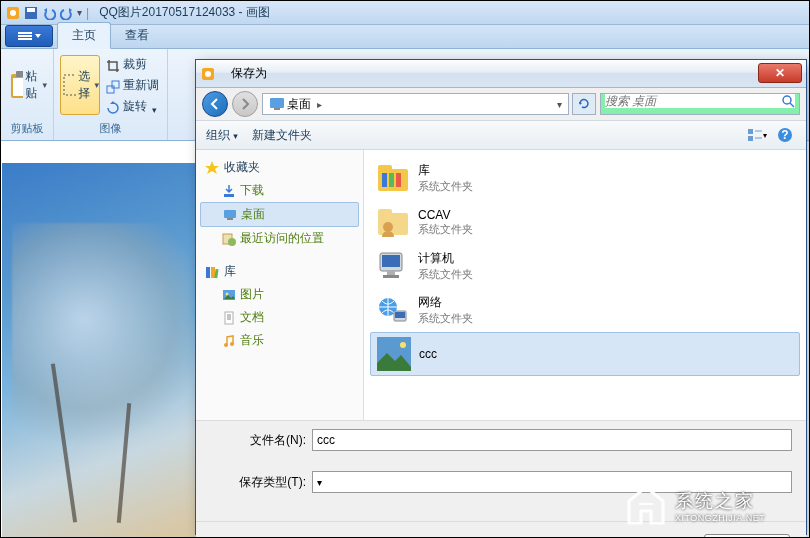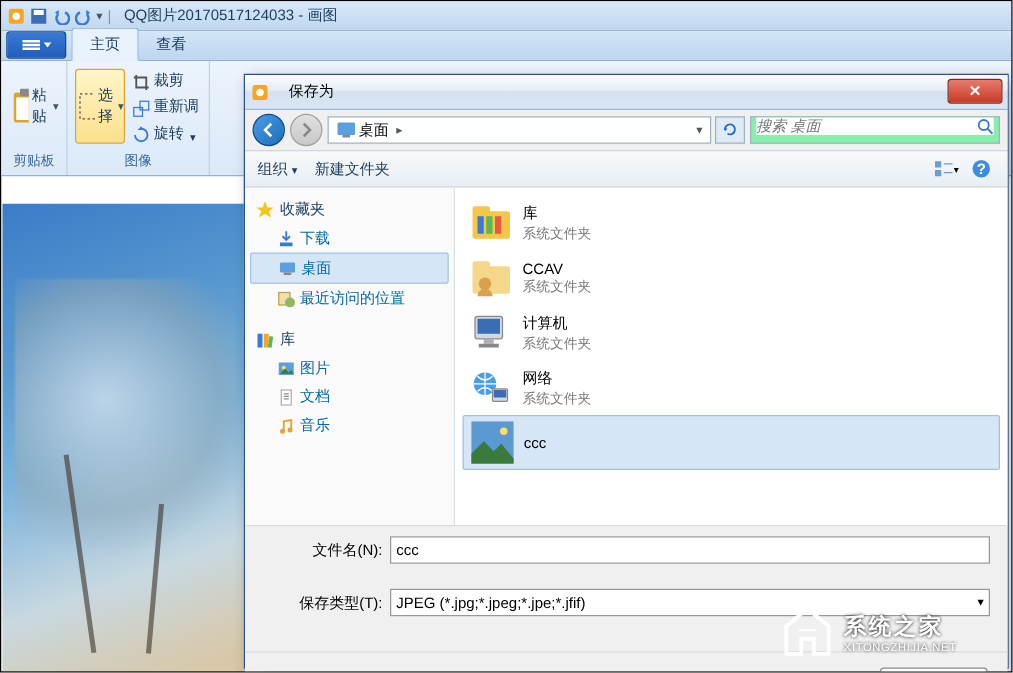--- a/index.html
+++ b/index.html
@@ -55,21 +55,21 @@
 .tool-row{height:30px;background:linear-gradient(#f8fafb,#e8eef3);border-top:1px solid #d0d8e0;border-bottom:1px solid #d0d8e0;display:flex;align-items:center;padding:0 10px;gap:14px;position:relative}
 .tool-row .txt{color:#1a3c5a}
 .tool-right{position:absolute;right:10px;display:flex;gap:6px;align-items:center}
 .tiny{width:22px;height:18px;display:flex;align-items:center;justify-content:center}
 
 
 .dlg-body{height:270px;display:flex}
 .nav-pane{width:168px;border-right:1px solid #d8e0e8;padding:6px 4px;overflow:hidden;background:#fafafa}
 .nav-sec{margin-bottom:10px}
 .nav-hdr{display:flex;align-items:center;gap:4px;padding:3px 4px;color:#1a3c5a}
-.nav-item{display:flex;align-items:center;gap:4px;padding:3px 4px 3px 22px;color:#0369a1}
+.nav-item{display:flex;align-items:center;gap:4px;padding:3px 4px 3px 22px;color:#4d7c0f}
 .nav-item.sel{background:#d6e6f7;border:1px solid #9ec1e4;border-radius:2px}
 .file-pane{flex:1;padding:6px;overflow:hidden;background:#fff}
 .file-item{display:flex;align-items:center;gap:8px;padding:4px 6px;height:44px}
 .file-item.sel{background:#d6e6f7;border:1px solid #9ec1e4;border-radius:2px}
 .file-icon{width:34px;height:34px;flex-shrink:0}
 .file-meta{display:flex;flex-direction:column}
 .file-name{color:#000}
 .file-sub{color:#7a7a7a;font-size:11px}
 
 
@@ -82,21 +82,21 @@
 
 .dlg-footer{height:48px;background:#f0f0f0;border-top:1px solid #dcdcdc;display:flex;align-items:center;padding:0 16px;position:relative}
 .hide-folders{display:flex;align-items:center;gap:12px;color:#1a3c5a}
 .dlg-buttons{position:absolute;right:16px;display:flex;gap:10px}
 .dlg-btn{width:86px;height:24px;background:linear-gradient(#fdfdfd,#e6e6e6);border:1px solid #8a8a8a;border-radius:3px;display:flex;align-items:center;justify-content:center}
 
 
 .watermark{position:absolute;right:6px;bottom:6px;width:180px;height:50px;display:flex;align-items:center;gap:6px;opacity:.95}
 .wm-logo{width:46px;height:46px}
 .wm-txt{display:flex;flex-direction:column;color:#fff;text-shadow:0 0 3px #000}
-.wm-txt .cn{font-size:18px;font-weight:bold;letter-spacing:2px}
+.wm-txt .cn{font-size:18px;font-weight:normal;letter-spacing:2px}
 .wm-txt .en{font-size:9px;letter-spacing:.5px}
 </style>
 </head>
 <body>
 
 <div class="titlebar">
   <div class="title-icons">
     <span class="icon-box">
         <svg width="16" height="16">
           <rect x="2" y="2" width="12" height="12" rx="2" fill="#f5a623"></rect>
@@ -404,21 +404,20 @@
   </div>
 
   <div class="form-area">
     <div class="form-row">
       <div class="form-label">文件名(N):</div>
       <input class="form-input" value="ccc" style="">
     </div>
     <div class="form-row">
       <div class="form-label">保存类型(T):</div>
       <div class="form-select">
-          <span>JPEG (*.jpg;*.jpeg;*.jpe;*.jfif)</span>
           <span style="font-size:10px">▾</span>
         </div>
     </div>
   </div>
 
   <div class="dlg-footer">
     <div class="hide-folders">
       <svg width="14" height="14">
           <circle cx="7" cy="7" r="6" fill="none" stroke="#3a6a98"></circle>
           <path d="M4 9l3-3 3 3" stroke="#3a6a98" fill="none" stroke-width="1.5"></path>

